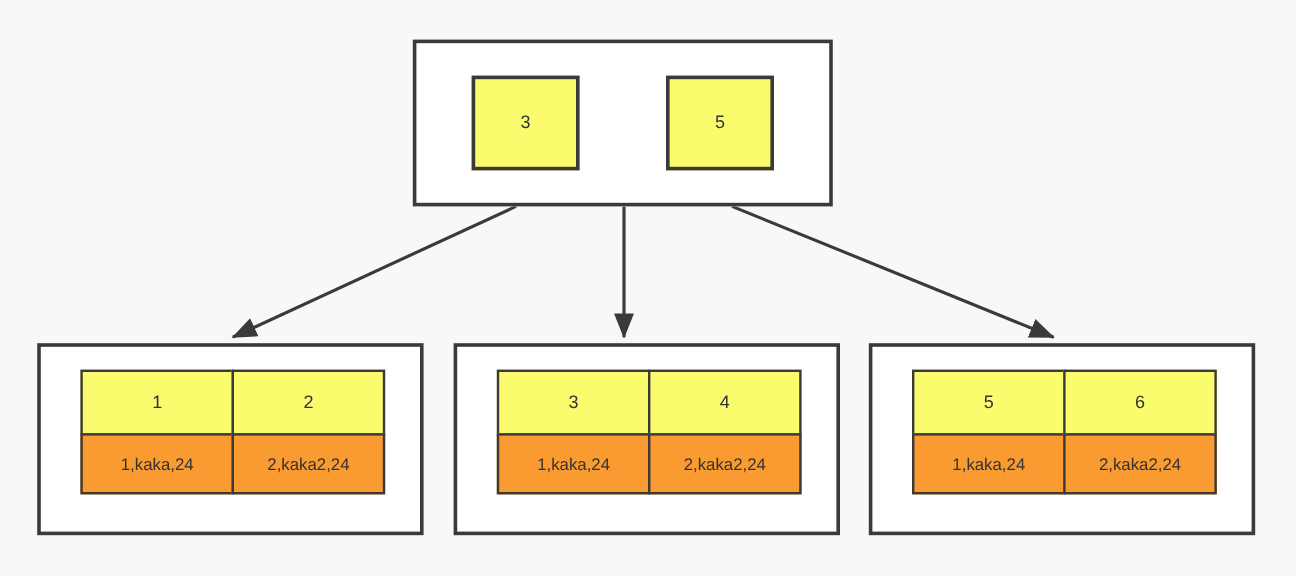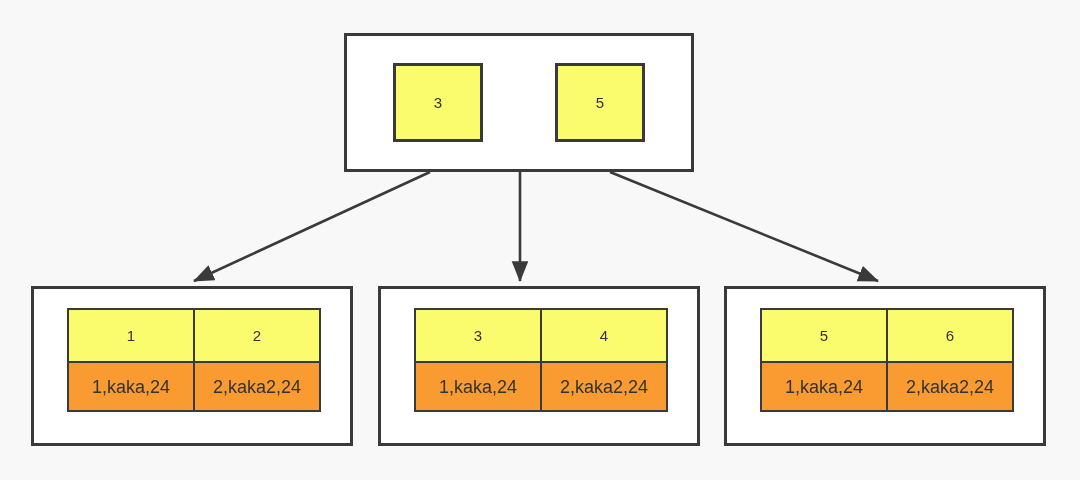--- a/index.html
+++ b/index.html
@@ -106,21 +106,21 @@
     justify-content: center;
     color: #333333;
     line-height: 1;
   }
   .leaf-cell.key {
     background: #fbfb6e;
     font-size: 15px;
   }
   .leaf-cell.data {
     background: #f99b30;
-    font-size: 18px;
+    font-size: 14px;
   }
   
   .leaf-row .leaf-cell + .leaf-cell { margin-left: -2px; }
   .leaf-grid .leaf-row + .leaf-row { margin-top: -2px; }
 </style>
 </head>
 <body>
 
 <div id="diagram">
 

